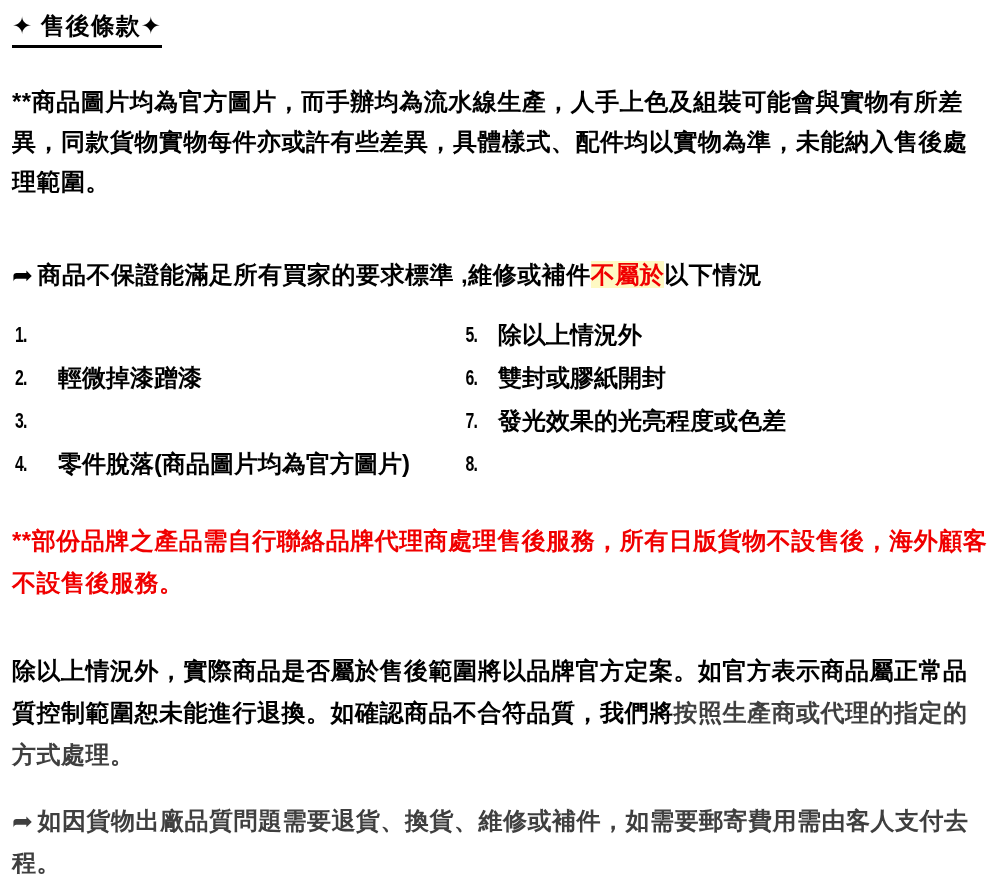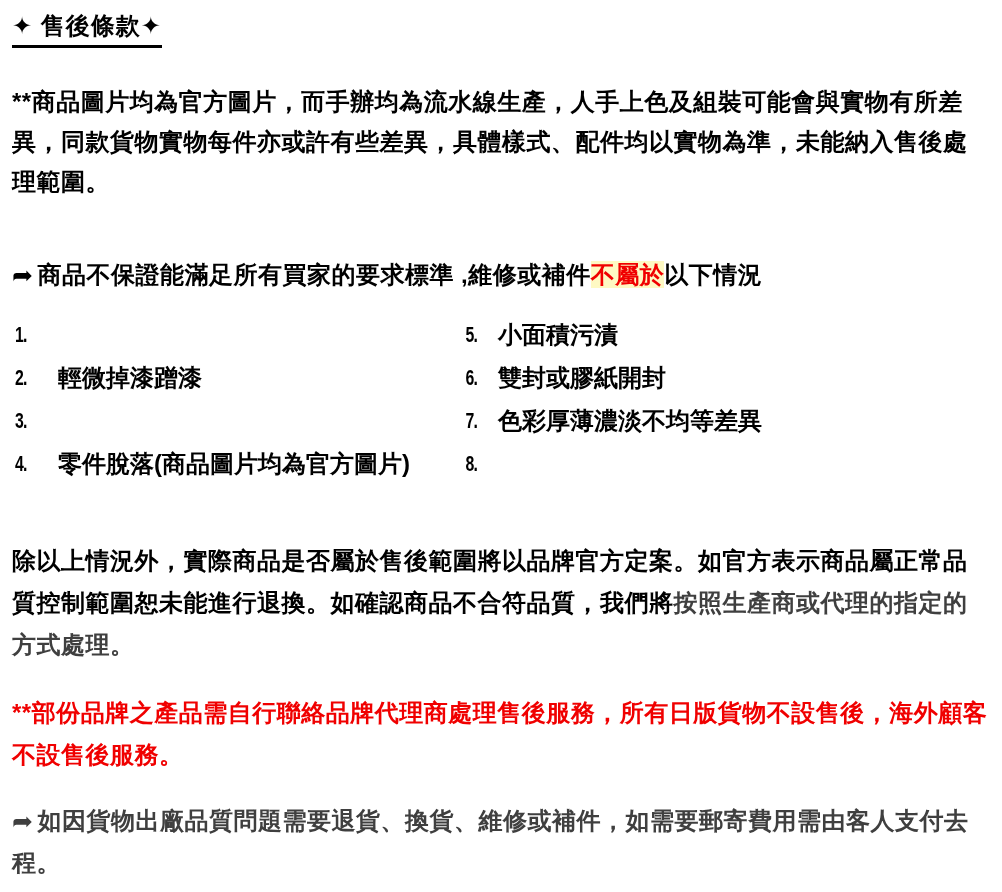--- a/index.html
+++ b/index.html
@@ -64,41 +64,41 @@
         <span class="num num-l">3.</span>
       </div>
       <div class="item">
         <span class="num num-l">4.</span>
         <span>零件脫落(商品圖片均為官方圖片)</span>
       </div>
     </div>
     <div class="col-right">
       <div class="item">
         <span class="num num-r">5.</span>
-        <span>小面積污漬</span>
+        <span>除以上情況外</span>
       </div>
       <div class="item">
         <span class="num num-r">6.</span>
         <span>雙封或膠紙開封</span>
       </div>
       <div class="item">
         <span class="num num-r">7.</span>
-        <span>色彩厚薄濃淡不均等差異</span>
+        <span>發光效果的光亮程度或色差</span>
       </div>
       <div class="item">
         <span class="num num-r">8.</span>
       </div>
     </div>
   </div>
 
+  <p class="para rednote">**部份品牌之產品需自行聯絡品牌代理商處理售後服務，所有日版貨物不設售後，海外顧客不設售後服務。</p>
+
   <p class="para policy">
     <span>除以上情況外，實際商品是否屬於售後範圍將以品牌官方定案。如官方表示商品屬正常品質控制範圍恕未能進行退換。如確認商品不合符品質，我們將</span><span class="grayrun">按照生產商或代理的指定的方式處理。</span>
   </p>
-
-  <p class="para rednote">**部份品牌之產品需自行聯絡品牌代理商處理售後服務，所有日版貨物不設售後，海外顧客不設售後服務。</p>
 
   <p class="para shipping gray">
     <span class="arrow">➥</span><span>如因貨物出廠品質問題需要退貨、換貨、維修或補件，如需要郵寄費用需由客人支付去程。</span>
   </p>
 
   
 
   
 
   

